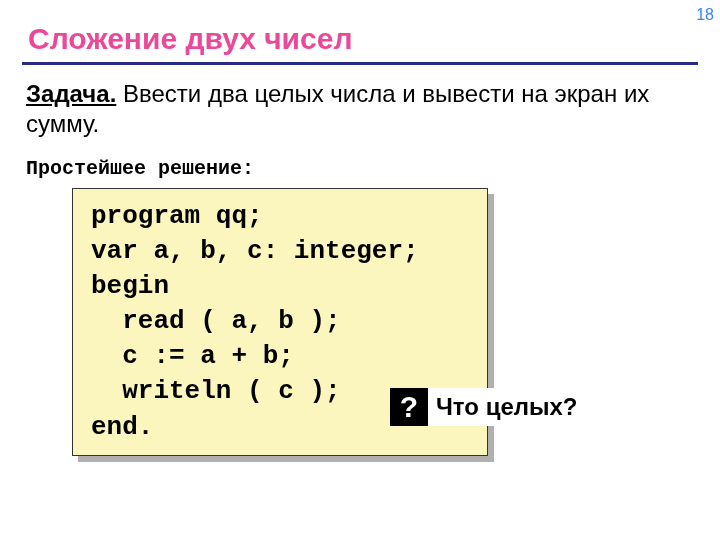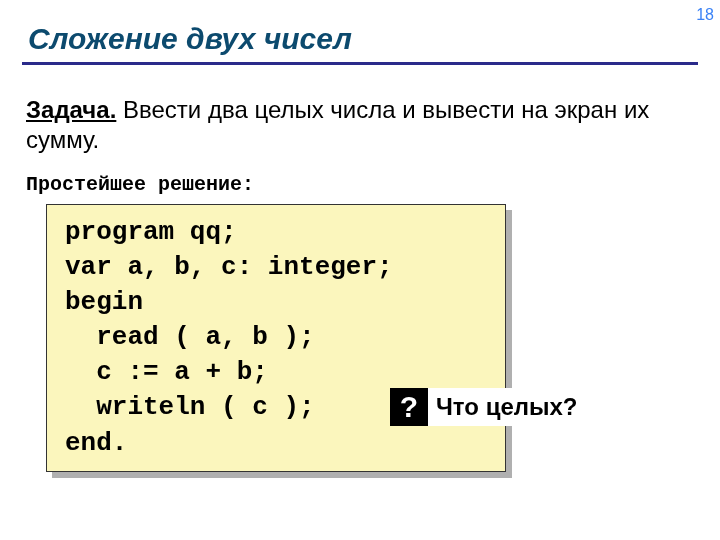--- a/index.html
+++ b/index.html
@@ -14,50 +14,48 @@
   .page-number {
     position: absolute;
     top: 6px;
     right: 6px;
     font-size: 16px;
     color: #3b82f6;
   }
   .title {
     font-size: 30px;
     font-weight: bold;
-    color: #0c4a6e;
+    color: #ec4899;
     padding: 22px 0 6px 28px;
-    font-style: italic;
   }
   .title-underline {
     margin: 0 22px 0 22px;
     border-bottom: 3px solid #2a2a8a;
   }
   .task {
     font-size: 24px;
     color: #000;
     padding: 14px 12px 0 26px;
     line-height: 1.25;
-    margin-top: 16px;
   }
   .task-label {
     font-weight: bold;
     text-decoration: underline;
   }
   .solution-label {
     font-size: 20px;
     font-weight: bold;
     color: #000;
     padding: 18px 0 8px 26px;
     font-family: Liberation Mono, monospace;
   }
   .code-wrap {
     position: relative;
-    margin-left: 46px;
-    width: 460px;
+    margin-left: 72px;
+    width: 416px;
   }
   .code-shadow {
     position: absolute;
     top: 6px;
     left: 6px;
     width: 100%;
     height: 100%;
     background: #b0b0b0;
   }
   .code-box {

